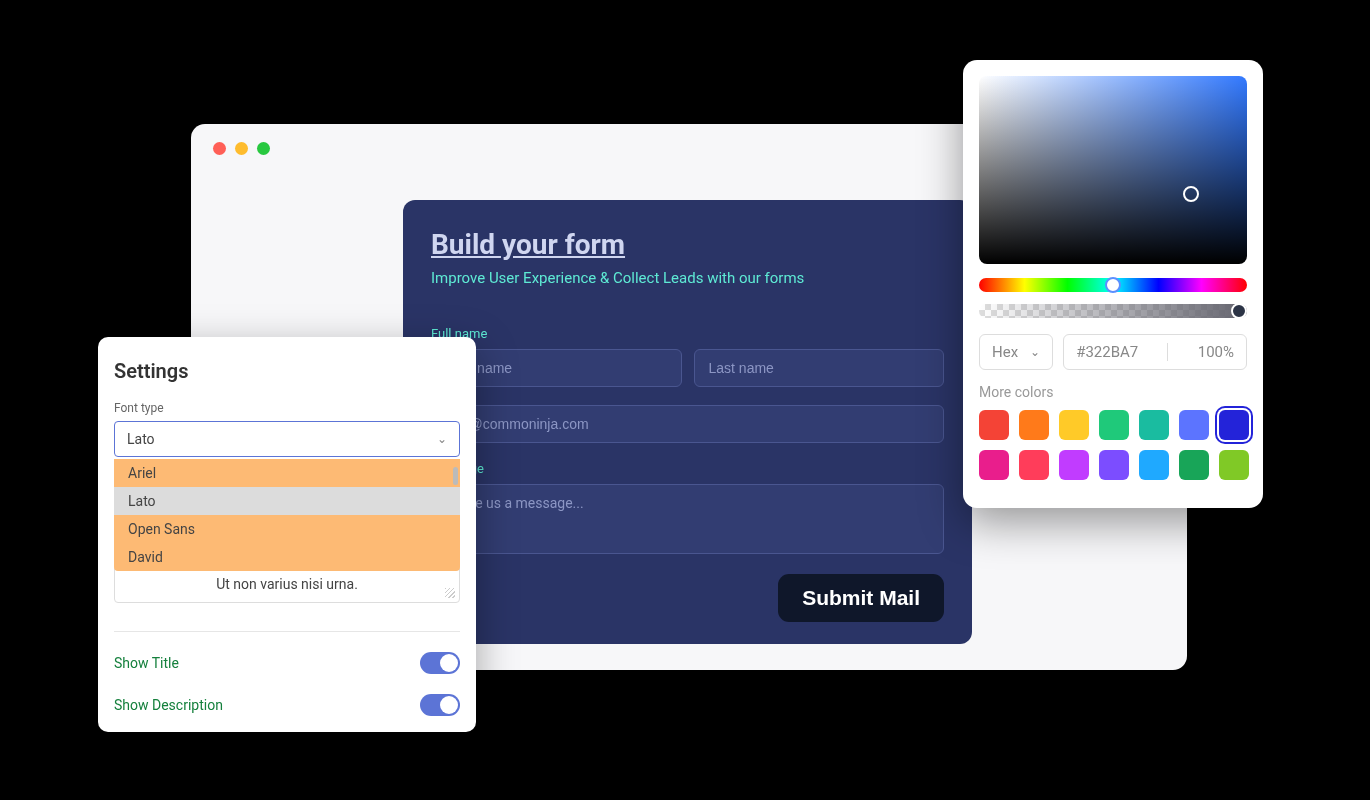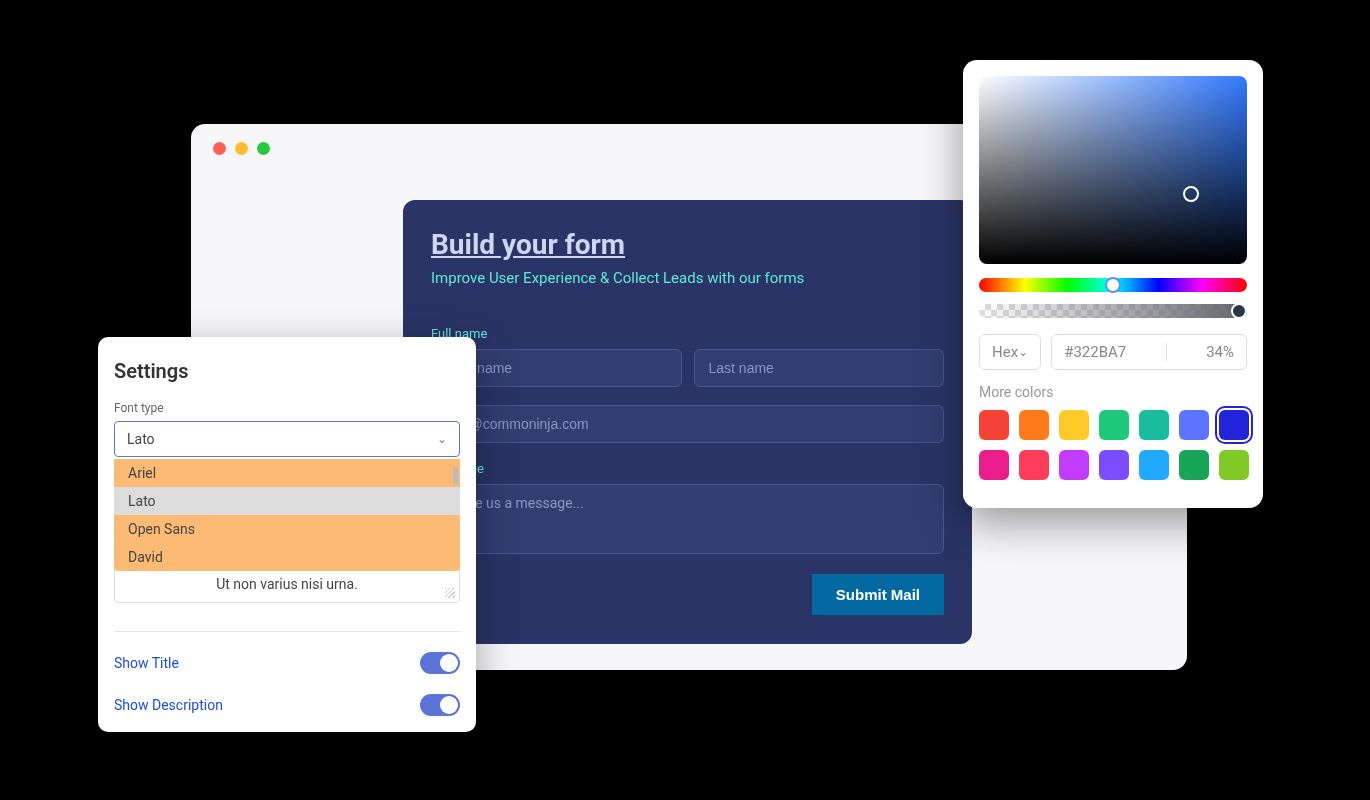--- a/index.html
+++ b/index.html
@@ -97,26 +97,26 @@
   outline: none;
   font-family: inherit;
 }
 .field-textarea::placeholder { color: #8c96c4; }
 .submit-row {
   display: flex;
   justify-content: flex-end;
   margin-top: 16px;
 }
 .submit-btn {
-  background: #0369a1;
+  background: #0f172a;
   border: none;
-  border-radius: 0;
+  border-radius: 11px;
   padding: 12px 24px;
   color: #fff;
-  font-size: 15px;
+  font-size: 21px;
   font-weight: 600;
   cursor: pointer;
 }
 
 
 .settings-panel {
   position: absolute;
   left: 98px;
   top: 337px;
   width: 378px;
@@ -209,21 +209,21 @@
   border-top: 1px solid #e6e6e6;
 }
 .toggle-row {
   display: flex;
   justify-content: space-between;
   align-items: center;
   margin-top: 20px;
 }
 .toggle-label {
   font-size: 14px;
-  color: #1d4ed8;
+  color: #15803d;
 }
 .toggle {
   width: 40px;
   height: 22px;
   background: #5c74d6;
   border-radius: 11px;
   position: relative;
   cursor: pointer;
 }
 .toggle::after {
@@ -309,21 +309,21 @@
   border-radius: 50%;
 }
 .color-inputs {
   display: flex;
   gap: 10px;
   margin-bottom: 14px;
 }
 .format-select {
   display: flex;
   align-items: center;
-  gap: 0;
+  gap: 12px;
   border: 1px solid #ddd;
   border-radius: 6px;
   padding: 8px 12px;
   font-size: 15px;
   color: #888;
   cursor: pointer;
 }
 .hex-input-wrap {
   flex: 1;
   border: 1px solid #ddd;
@@ -434,21 +434,21 @@
     <div class="alpha-handle"></div>
   </div>
   <div class="color-inputs">
     <div class="format-select">
       <span>Hex</span>
       <span style="font-size:12px;">⌄</span>
     </div>
     <div class="hex-input-wrap">
       <span>#322BA7</span>
       <span class="hex-divider"></span>
-      <span>34%</span>
+      <span>100%</span>
     </div>
   </div>
   <div class="more-colors-label">More colors</div>
   <div class="swatch-grid" id="swatch-grid">
       <div class="swatch" style="background: rgb(244, 67, 54);"></div>
       <div class="swatch" style="background: rgb(255, 122, 26);"></div>
       <div class="swatch" style="background: rgb(255, 202, 40);"></div>
       <div class="swatch" style="background: rgb(31, 201, 122);"></div>
       <div class="swatch" style="background: rgb(26, 188, 160);"></div>
       <div class="swatch" style="background: rgb(92, 116, 255);"></div>

